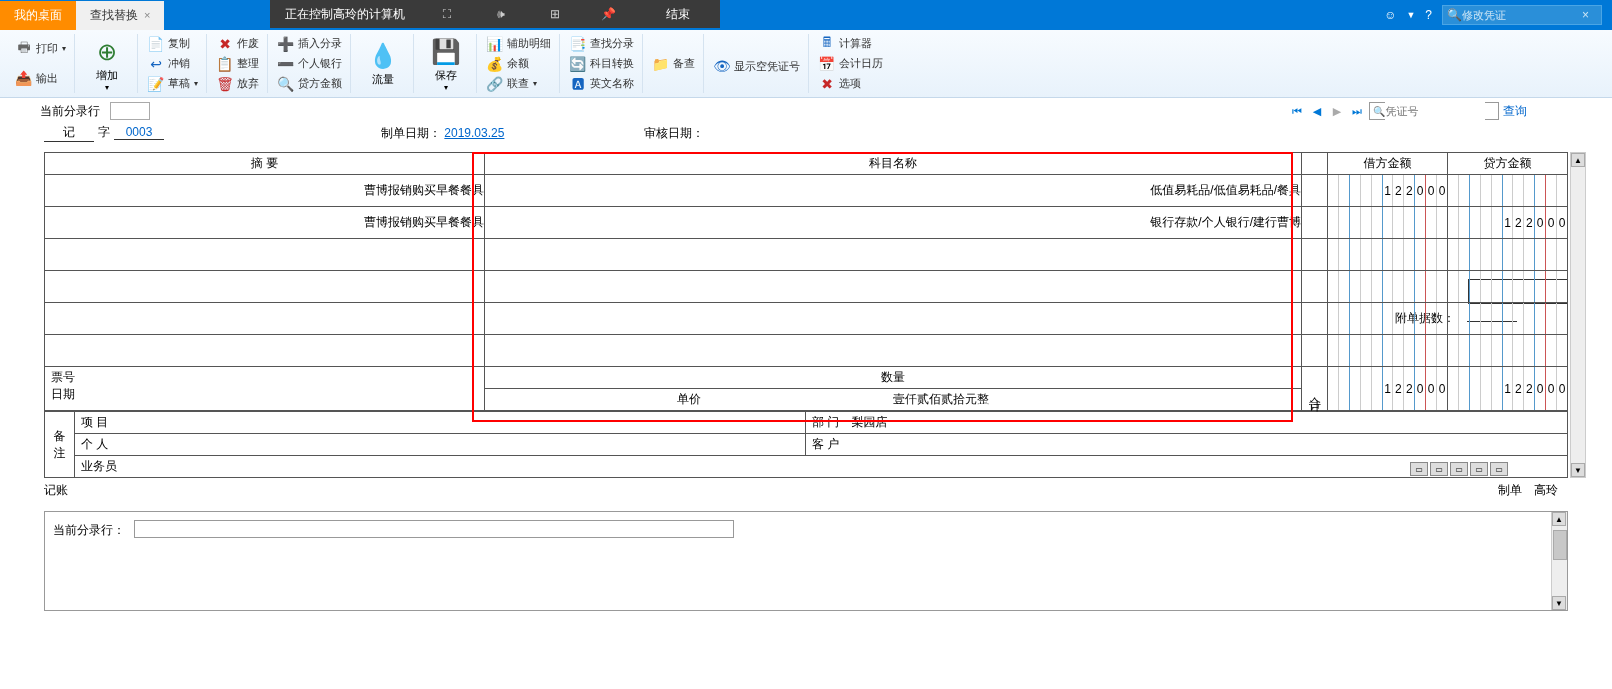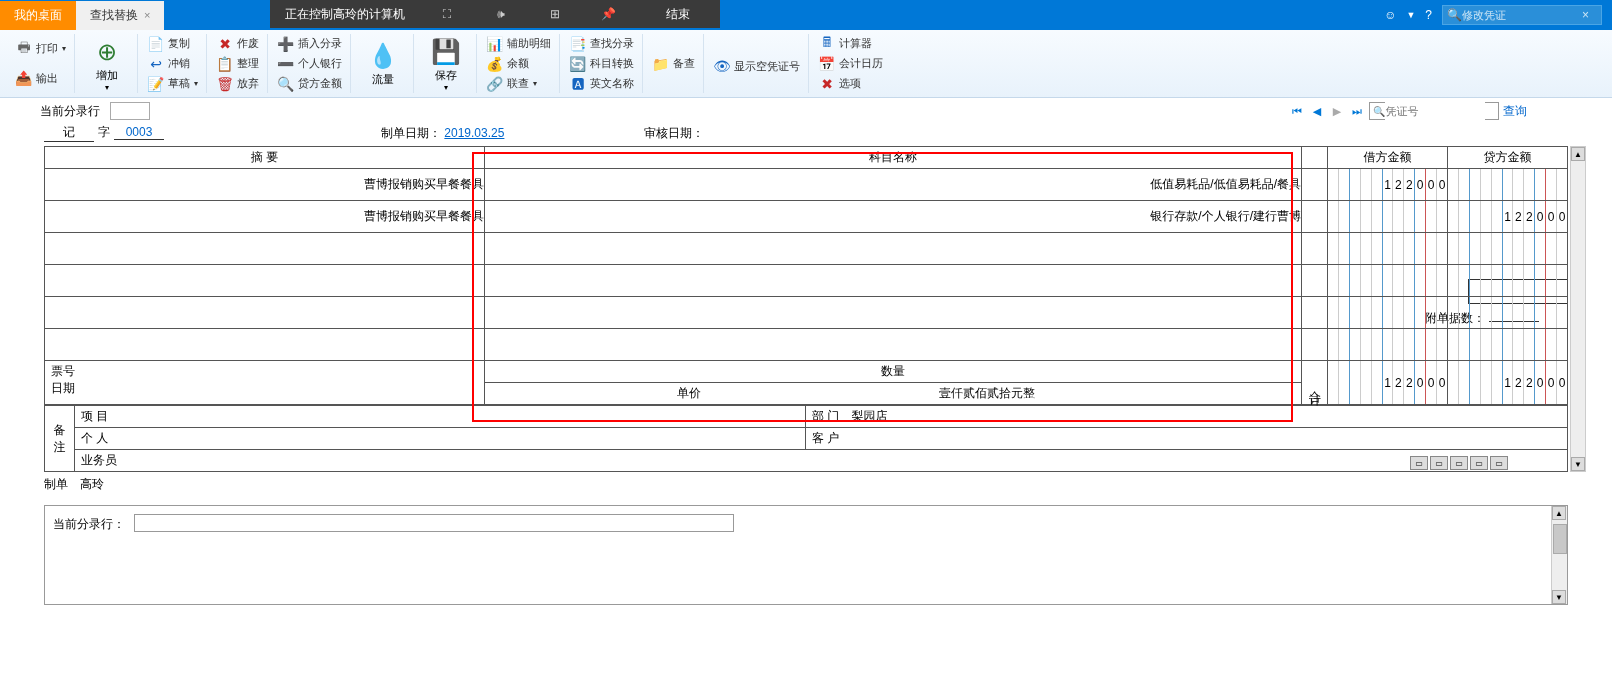--- a/index.html
+++ b/index.html
@@ -43,28 +43,28 @@
 
 
 .voucher-area { padding: 0 44px; position: relative; }
 .voucher-title { text-align: center; font-family: SimSun, serif; font-size: 26px; font-weight: normal; letter-spacing: 14px; padding: 6px 0 2px; }
 .voucher-header-row { display: flex; align-items: flex-end; font-size: 12px; padding: 2px 0; }
 .vh-left { display: flex; gap: 4px; align-items: baseline; }
 .vh-left .underline { display: inline-block; min-width: 50px; border-bottom: 1px solid #333; text-align: center; }
 .vh-date { position: absolute; left: 337px; }
 .vh-audit { position: absolute; left: 600px; }
 .vh-right-box { position: absolute; right: 44px; top: 155px; width: 100px; height: 25px; border: 1px solid #333; }
-.vh-attach { position: absolute; right: 29px; top: 186px; display: flex; gap: 4px; align-items: baseline; text-align: right; }
+.vh-attach { position: absolute; right: 51px; top: 186px; display: flex; gap: 12px; align-items: baseline; text-align: right; }
 .vh-attach .underline { display: inline-block; min-width: 50px; border-bottom: 1px solid #333; }
 
 
 .red-box { position: absolute; border: 2px solid #ff0000; top: 152px; left: 472px; width: 821px; height: 270px; pointer-events: none; z-index: 50; }
 
 
-.voucher-table { width: 100%; border-collapse: collapse; margin-top: 2px; border-radius: 6px; }
+.voucher-table { width: 100%; border-collapse: collapse; margin-top: 8px; border-radius: 6px; }
 .voucher-table th, .voucher-table td { border: 1px solid #555; font-size: 12px; font-weight: normal; padding: 0; height: 28px; vertical-align: middle; }
 .voucher-table th { text-align: center; height: 22px; }
 .col-summary { width: 440px; }
 .col-account { }
 .col-qty { width: 26px; }
 .col-amount { width: 120px; }
 .cell-text { padding: 2px 6px; text-align: right; }
 .amount-cell { position: relative; }
 .amount-grid { position: absolute; inset: 0; display: flex; }
 .amount-grid .dg { flex: 1; border-right: 1px solid #ccc; display: flex; align-items: center; justify-content: center; font-size: 12px; }
@@ -583,21 +583,21 @@
                 <div class="dg " style="border-right:1px solid #c55">0</div>
                 <div class="dg ">0</div>
                 <div class="dg ">0</div>
               </div>
             </td>
     </tr>
     <tr class="total-row">
       <td>
         <div style="display:flex">
                 <span style="flex:0 0 50%;text-align:center">单价</span>
-                <span style="flex:1;text-align:center;padding-right:220px">壹仟贰佰贰拾元整</span>
+                <span style="flex:1;text-align:left;padding-right:220px">壹仟贰佰贰拾元整</span>
               </div>
       </td>
     </tr>
   </tbody>
       </table>
 
   <table class="note-table">
     <tbody>
           <tr>
       <td class="note-left" rowspan="3">备注</td>
@@ -613,21 +613,22 @@
     </tr>
   </tbody>
       </table>
   <div class="table-scroll">
     <div class="scroll-arrow" style="top:0">▲</div>
     <div class="scroll-arrow" style="bottom:0">▼</div>
   </div>
   </div>
 
   <div class="sig-row" style="position:relative">
-    <div style="text-align:left;padding-right:10px"><span>制单</span>　<span>高玲</span></div>
+    <div><span>记账</span></div>
+    <div style="text-align:right;padding-right:10px"><span>制单</span>　<span>高玲</span></div>
     <div class="sig-right-icons" style="top:-16px">
       <span>▭</span>
         <span>▭</span>
         <span>▭</span>
         <span>▭</span>
         <span>▭</span>
     </div>
   </div>
 </div>
 

